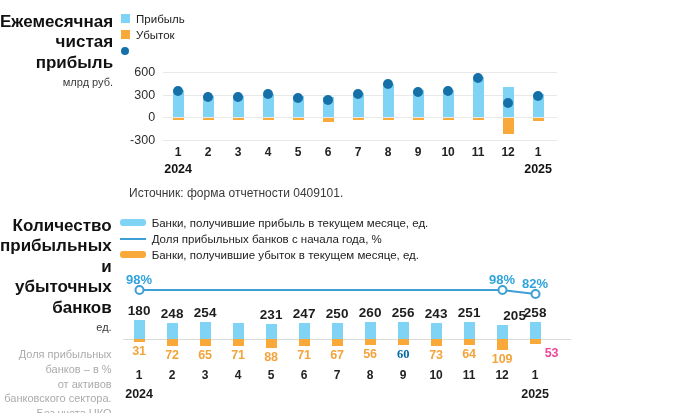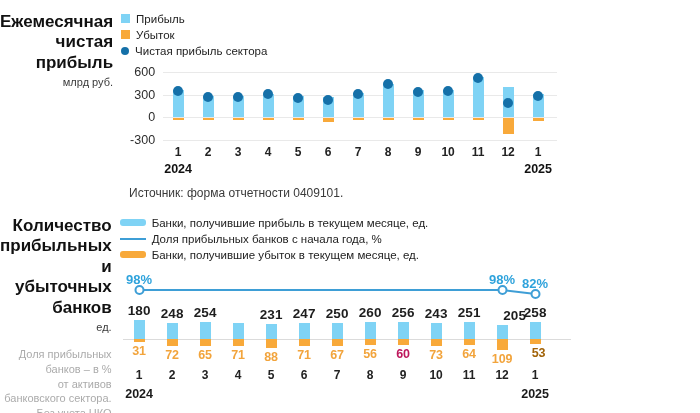--- a/index.html
+++ b/index.html
@@ -55,21 +55,20 @@
         <div class="item">
           <span class="sw-sq" style="background: rgb(127, 211, 245);"></span>
           <span>Прибыль</span>
         </div>
         <div class="item">
           <span class="sw-sq" style="background: rgb(248, 169, 58);"></span>
           <span>Убыток</span>
         </div>
         <div class="item">
           <span class="sw-dot" style="background: rgb(21, 112, 168);"></span>
-          <span>Чистая прибыль сектора</span>
         </div>
       </div>
       <div class="plot" id="topPlot">
           <div class="gridline" style="top: 0px;"></div>
           <div class="ytick" style="top: -7px;">600</div>
           <div class="gridline" style="top: 22.6667px;"></div>
           <div class="ytick" style="top: 15.6667px;">300</div>
           <div class="gridline" style="top: 45.3333px;"></div>
           <div class="ytick" style="top: 38.3333px;">0</div>
           <div class="gridline" style="top: 68px;"></div>
@@ -199,41 +198,41 @@
           <div class="olabel" style="left: 195.5px; top: 80.7px; color: rgb(242, 164, 60);">67</div>
           <div class="bmonth" style="left: 201px; top: 101px;">7</div>
           <div class="vbar" style="left: 245px; top: 54.84px; width: 11px; height: 17.16px; background: rgb(127, 211, 245);"></div>
           <div class="vbar" style="left: 245px; top: 72px; width: 11px; height: 5.6px; background: rgb(248, 169, 58);"></div>
           <div class="vlabel" style="left: 228.5px; top: 37.84px;">260</div>
           <div class="olabel" style="left: 228.5px; top: 79.6px; color: rgb(242, 164, 60);">56</div>
           <div class="bmonth" style="left: 234px; top: 101px;">8</div>
           <div class="vbar" style="left: 278px; top: 55.104px; width: 11px; height: 16.896px; background: rgb(127, 211, 245);"></div>
           <div class="vbar" style="left: 278px; top: 72px; width: 11px; height: 6px; background: rgb(248, 169, 58);"></div>
           <div class="vlabel" style="left: 261.5px; top: 38.104px;">256</div>
-          <div class="olabel" style="left: 261.5px; top: 80px; color: #be185d;">60</div>
+          <div class="olabel" style="left: 261.5px; top: 80px; color: #0369a1; font-family: Liberation Serif, serif;">60</div>
           <div class="bmonth" style="left: 267px; top: 101px;">9</div>
           <div class="vbar" style="left: 311px; top: 55.962px; width: 11px; height: 16.038px; background: rgb(127, 211, 245);"></div>
           <div class="vbar" style="left: 311px; top: 72px; width: 11px; height: 7.3px; background: rgb(248, 169, 58);"></div>
           <div class="vlabel" style="left: 294.5px; top: 38.962px;">243</div>
           <div class="olabel" style="left: 294.5px; top: 81.3px; color: rgb(242, 164, 60);">73</div>
           <div class="bmonth" style="left: 300px; top: 101px;">10</div>
           <div class="vbar" style="left: 344px; top: 55.434px; width: 11px; height: 16.566px; background: rgb(127, 211, 245);"></div>
           <div class="vbar" style="left: 344px; top: 72px; width: 11px; height: 6.4px; background: rgb(248, 169, 58);"></div>
           <div class="vlabel" style="left: 327.5px; top: 38.434px;">251</div>
           <div class="olabel" style="left: 327.5px; top: 80.4px; color: rgb(242, 164, 60);">64</div>
           <div class="bmonth" style="left: 333px; top: 101px;">11</div>
           <div class="vbar" style="left: 377px; top: 58.47px; width: 11px; height: 13.53px; background: rgb(127, 211, 245);"></div>
           <div class="vbar" style="left: 377px; top: 72px; width: 11px; height: 10.9px; background: rgb(248, 169, 58);"></div>
           <div class="vlabel" style="left: 373px; top: 41.47px;">205</div>
           <div class="olabel" style="left: 360.5px; top: 84.9px; color: rgb(242, 164, 60);">109</div>
           <div class="bmonth" style="left: 366px; top: 101px;">12</div>
           <div class="vbar" style="left: 410px; top: 54.972px; width: 11px; height: 17.028px; background: rgb(127, 211, 245);"></div>
           <div class="vbar" style="left: 410px; top: 72px; width: 11px; height: 5.3px; background: rgb(248, 169, 58);"></div>
           <div class="vlabel" style="left: 393.5px; top: 37.972px;">258</div>
-          <div class="olabel" style="left: 397px; top: 79.3px; color: #a16207; text-align: center;">53</div>
+          <div class="olabel" style="left: 410px; top: 79.3px; color: #ec4899; text-align: center;">53</div>
           <div class="bmonth" style="left: 399px; top: 101px;">1</div>
           <div class="yrlabel" style="left: 19.5px; top: 120px; position: absolute; font-size: 12.5px; font-weight: bold;">2024</div>
           <div class="yrlabel" style="left: 415.5px; top: 120px; position: absolute; font-size: 12.5px; font-weight: bold;">2025</div>
           <svg width="429" height="24" style="left: 3px; top: 16px;">
             <polyline points="16.5,7 49.5,7 82.5,7 115.5,7 148.5,7 181.5,7 214.5,7 247.5,7 280.5,7 313.5,7 346.5,7 379.5,7 412.5,11" fill="none" stroke="#3E9ED6" stroke-width="2"></polyline>
             <circle cx="16.5" cy="7" r="4" fill="#ffffff" stroke="#3E9ED6" stroke-width="2"></circle>
             <circle cx="379.5" cy="7" r="4" fill="#ffffff" stroke="#3E9ED6" stroke-width="2"></circle>
             <circle cx="412.5" cy="11" r="4" fill="#ffffff" stroke="#3E9ED6" stroke-width="2"></circle>
           </svg>
           <div class="pct" style="left: 19.5px; top: 5px; color: rgb(47, 163, 220);">98%</div>

